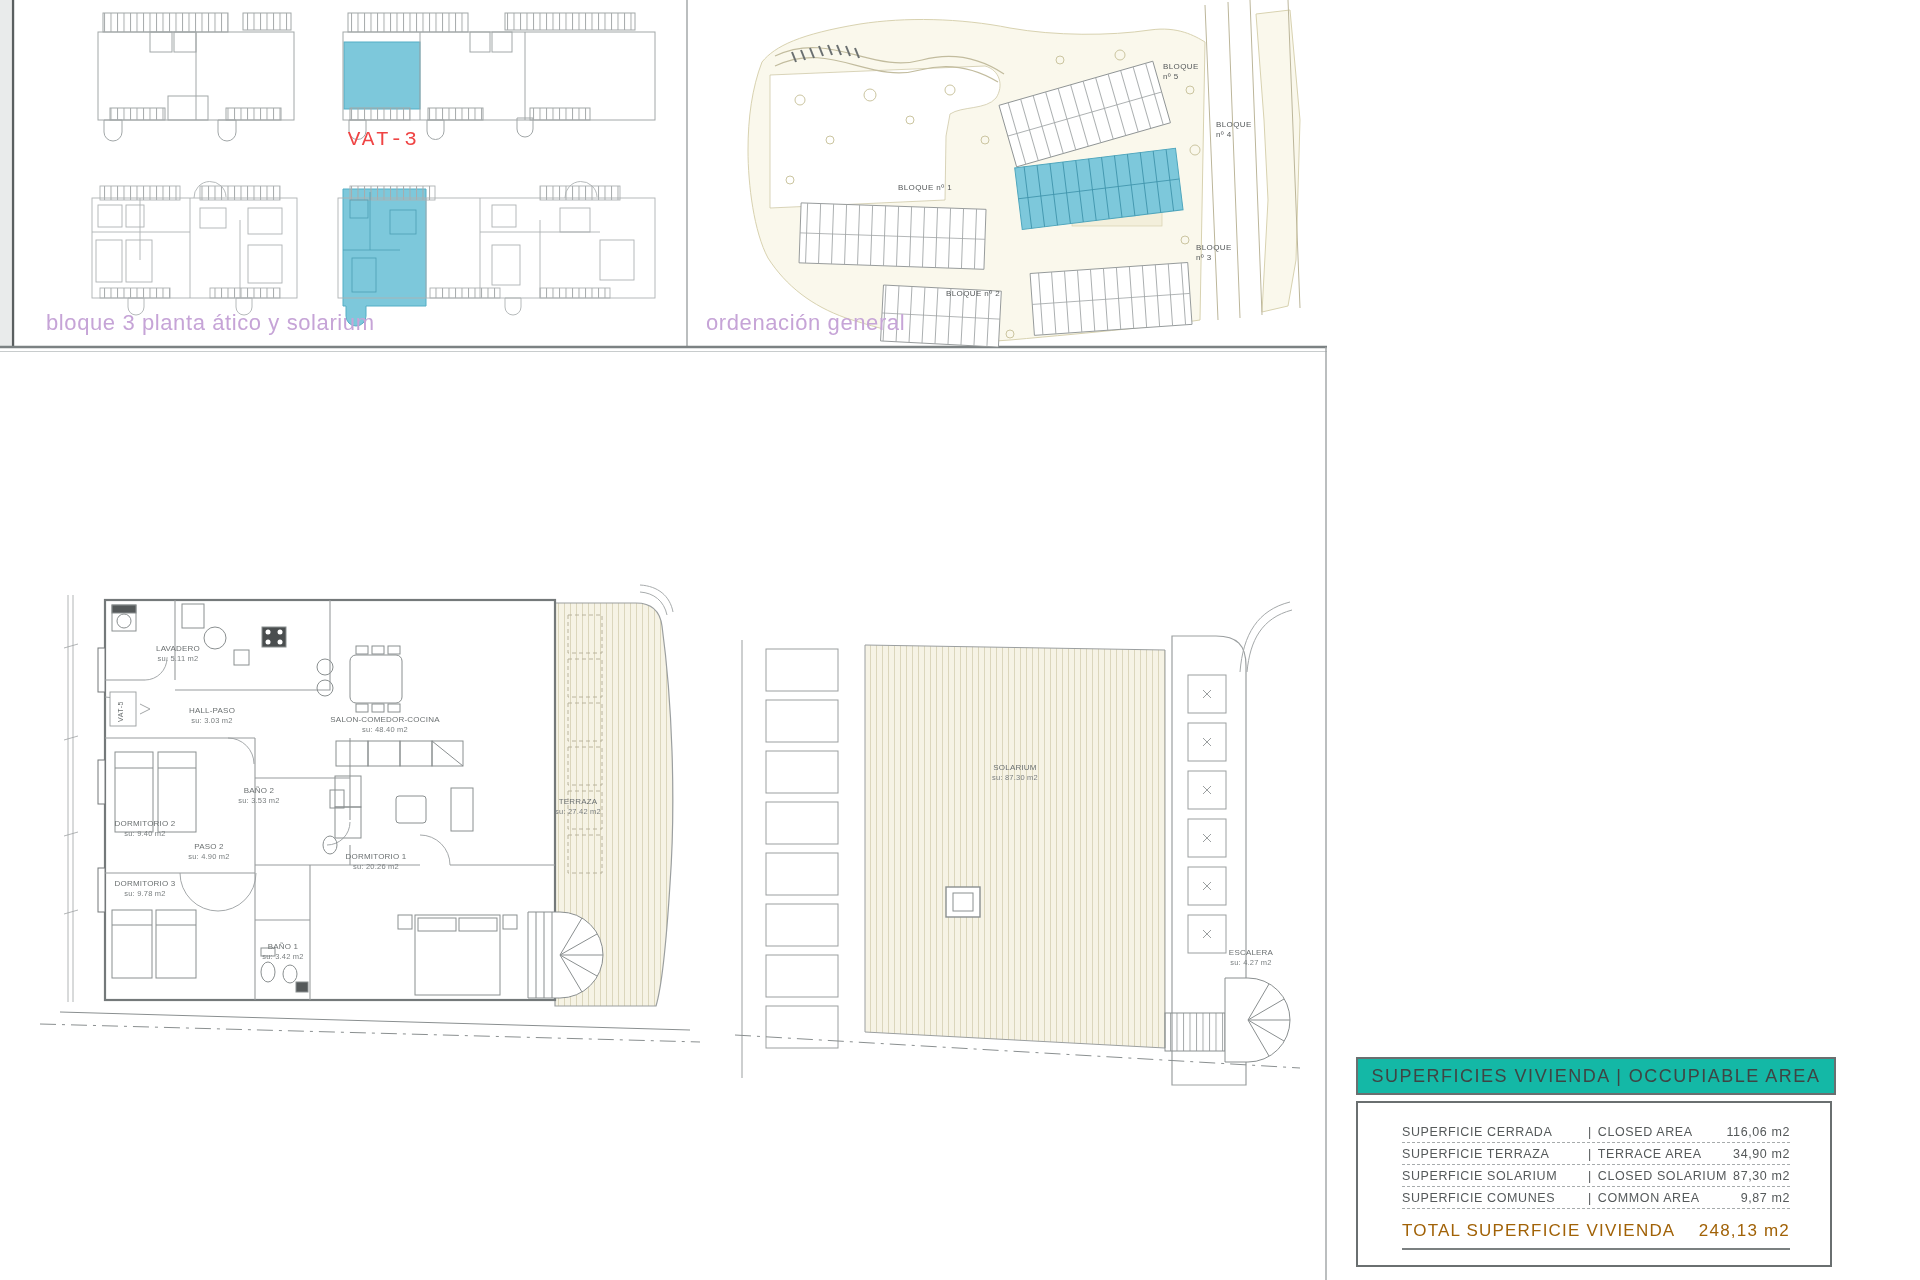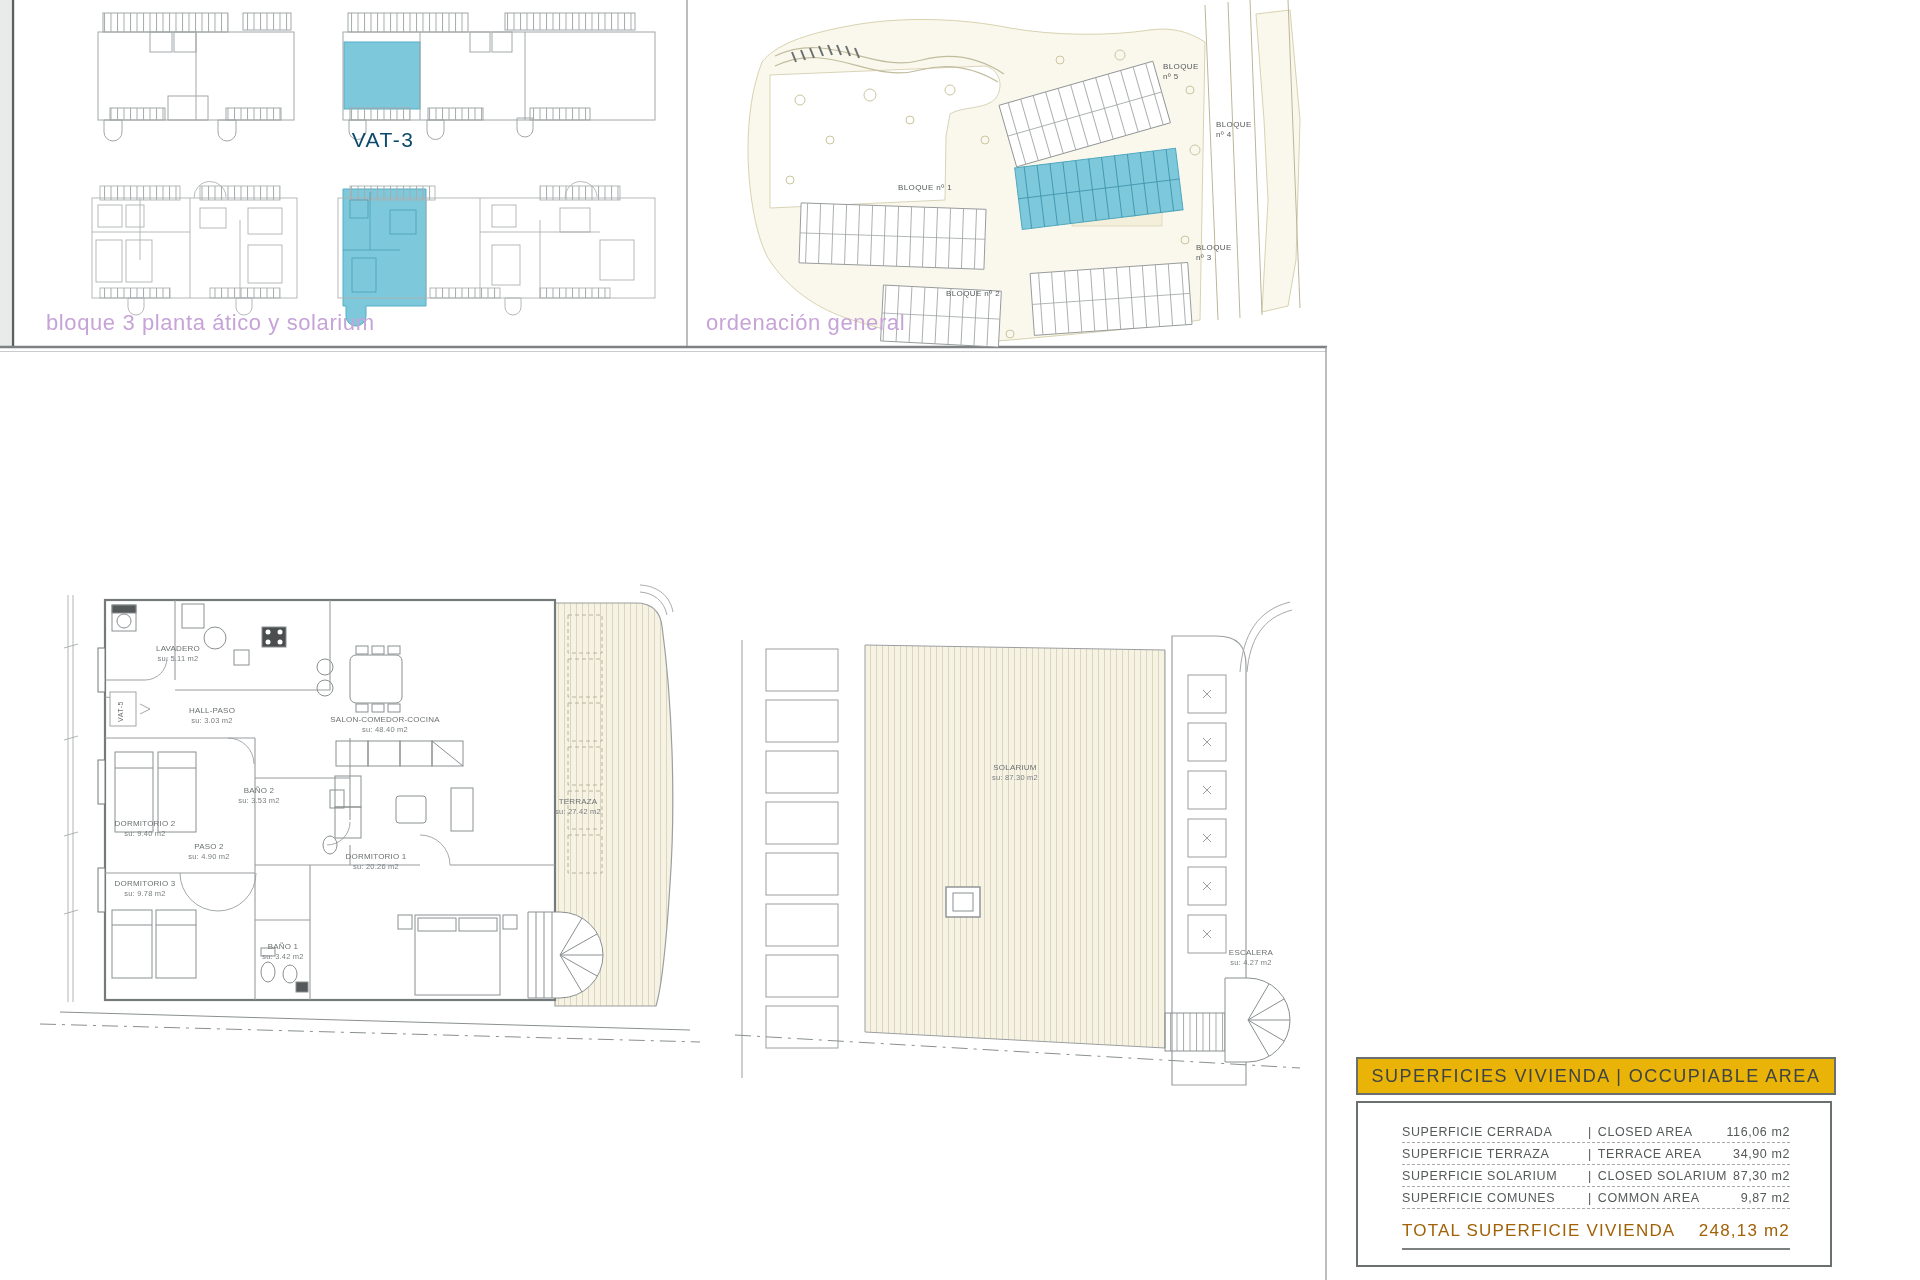--- a/index.html
+++ b/index.html
@@ -2,33 +2,33 @@
 <html><head>
 <meta charset="utf-8">
 <style>
   html,body{margin:0;padding:0;background:#ffffff;}
   #page{position:relative;width:1920px;height:1280px;background:#ffffff;overflow:hidden;
         font-family:"Liberation Sans", sans-serif;}
   svg{position:absolute;left:0;top:0;}
   
   .caption{position:absolute;font-size:22px;color:#c6a4d7;letter-spacing:.6px;white-space:nowrap;}
   
-  .unit-tag{position:absolute;font-size:21px;color:#0c4a6e;letter-spacing:1.5px;text-align:center;}
+  .unit-tag{position:absolute;font-size:21px;color:#ef4444;letter-spacing:1.5px;text-align:center;font-family:Liberation Mono, monospace;}
   
   .lbl{position:absolute;font-size:8px;line-height:1.3;color:#6b7071;text-align:center;letter-spacing:.2px;}
   .lbl .area{font-size:7.5px;color:#7a7f80;display:block;}
   .lbl .nm{display:block;}
   
   .blk{position:absolute;font-size:8px;line-height:1.2;color:#55595a;letter-spacing:.4px;white-space:pre-line;}
   
   .vat5{position:absolute;font-size:7px;color:#6b7071;transform:rotate(-90deg);transform-origin:left top;letter-spacing:.5px;}
   
   .tbl-head{position:absolute;left:1356px;top:1057px;width:476px;height:34px;border:2px solid #6a6f70;
             display:flex;align-items:center;justify-content:center;font-size:18px;letter-spacing:1.5px;
-            color:#3f4444;background:#eab308;}
+            color:#3f4444;background:#14b8a6;}
   .tbl-body{position:absolute;left:1356px;top:1101px;width:476px;height:166px;border:2px solid #6a6f70;
             background:#fff;box-sizing:border-box;padding:22px 40px 0 44px;}
   .trow{display:flex;align-items:baseline;font-size:12.5px;letter-spacing:.6px;color:#55595a;
         border-bottom:1px dashed #a6abac;padding-bottom:3px;margin-bottom:4px;justify-content:flex-end;}
   .trow .es{width:186px;flex:none;}
   .trow .sep{flex:none;margin:0 6px 0 0;}
   .trow .en{flex:1;}
   .trow .val{flex:none;margin-left:auto;text-align:right;}
   .trow-total{display:flex;align-items:baseline;font-size:17px;letter-spacing:1.2px;color:#a16207;
         border-bottom:2px solid #7b8081;padding:8px 0 7px 0;}

